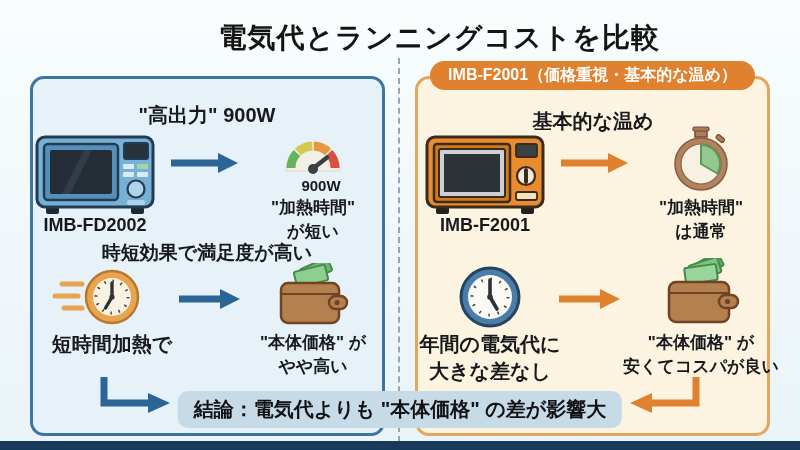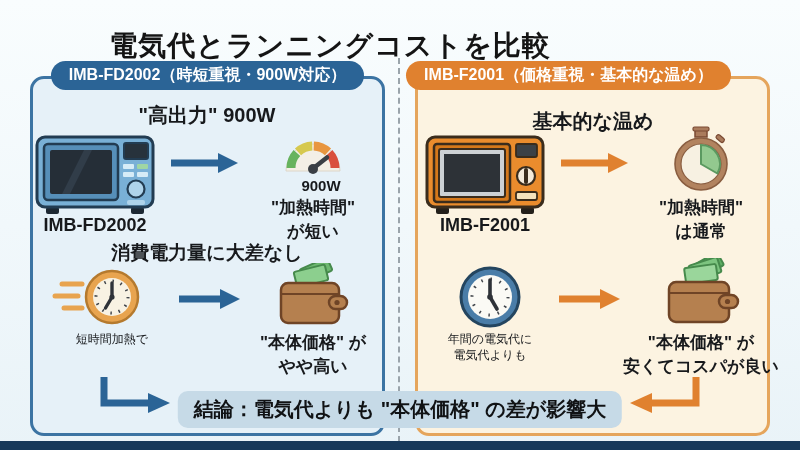--- a/index.html
+++ b/index.html
@@ -8,44 +8,44 @@
     font-family:"Liberation Sans","DejaVu Sans",sans-serif;
     color:#17191c;
   }
   .stage {
     position:relative; width:800px; height:450px;
     background:linear-gradient(#f9fdfe, #e9f3f8);
   }
   .abs { position:absolute; }
   .cx { transform:translateX(-50%); white-space:nowrap; text-align:center; }
   .title {
-    top:27px; left:0; width:660px; text-align:center;
+    top:19px; left:0; width:660px; text-align:right;
     font-size:28px; font-weight:900; letter-spacing:1px; color:#141414;
   }
   .panel {
     top:76px; width:355px; height:360px; border-radius:14px;
   }
   .panel-left  { left:30px;  background:#e6f1f8; border:3px solid #3c74a3; }
   .panel-right { left:415px; background:#fcf3e1; border:3px solid #e5a55c; }
   .divider {
     left:398px; top:58px; height:384px; width:0;
     border-left:2px dashed #9aa4ab;
   }
   .badge-wrap { top:61px; width:355px; display:flex; justify-content:center; }
   .badge-wrap.left  { left:30px; }
-  .badge-wrap.right { left:391px; }
+  .badge-wrap.right { left:415px; }
   .badge {
     padding:4px 18px; border-radius:18px; color:#ffffff;
     font-size:16px; font-weight:800; white-space:nowrap;
   }
   .badge.blue   { background:#2b6496; }
   .badge.orange { background:#e0812f; }
   .h1 { font-size:20px; font-weight:800; }
   .h2 { font-size:19px; font-weight:800; }
-  .cap  { font-size:12px; font-weight:400; line-height:1.35; }
+  .cap  { font-size:20px; font-weight:700; line-height:1.35; }
   .res  { font-size:17px; font-weight:800; line-height:1.4; }
   .dev  { font-size:18px; font-weight:800; }
   .gaugelbl { font-size:15px; font-weight:700;margin-left:9px; }
   .conclusion {
     left:400px; top:391px; transform:translateX(-50%);
     background:#c6dae7; border-radius:10px; padding:5px 16px;
     font-size:20px; font-weight:800; white-space:nowrap; color:#101214;
   }
   .bottom-bar { left:0; top:441px; width:800px; height:9px; background:#17395a; }
   svg { display:block; }
@@ -54,23 +54,20 @@
 <body>
 
 <div class="stage">
 
   <div class="abs title">電気代とランニングコストを比較</div>
 
   <div class="abs panel panel-left"></div>
   <div class="abs panel panel-right"></div>
   <div class="abs divider"></div>
 
-  <div class="abs badge-wrap left">
-    <div class="badge blue">IMB-FD2002（時短重視・900W対応）</div>
-  </div>
   <div class="abs badge-wrap right">
     <div class="badge orange">IMB-F2001（価格重視・基本的な温め）</div>
   </div>
 
   <div class="abs cx h1" style="left:207px; top:102px;">"高出力" 900W</div>
 
   <svg class="abs" style="left:34px; top:129px;" width="122" height="88" viewBox="0 0 122 88">
     <rect x="12" y="78" width="13" height="7" rx="2" fill="#1c2833"></rect>
     <rect x="97" y="78" width="13" height="7" rx="2" fill="#1c2833"></rect>
     <rect x="3" y="8" width="116" height="70" rx="8" fill="#79b0d6" stroke="#223c52" stroke-width="3"></rect>
@@ -101,21 +98,21 @@
     <line x1="32" y1="34.5" x2="46" y2="23.5" stroke="#3a3f45" stroke-width="4.5" stroke-linecap="round"></line>
     <circle cx="32" cy="35" r="5" fill="#3a3f45"></circle>
   </svg>
   <div class="abs cx gaugelbl" style="left:312px; top:177px;">900W</div>
 
   <div class="abs cx res" style="left:313px; top:196px;">
     <div>"加熱時間"</div>
     <div>が短い</div>
   </div>
 
-  <div class="abs cx h2" style="left:207px; top:240px;">消費電力量に大差なし</div>
+  <div class="abs cx h2" style="left:207px; top:240px;">時短効果で満足度が高い</div>
 
   <svg class="abs" style="left:52px; top:266px;" width="92" height="64" viewBox="0 0 92 64">
     <line x1="10" y1="18" x2="30" y2="18" stroke="#e8a44f" stroke-width="5" stroke-linecap="round"></line>
     <line x1="3" y1="30" x2="26" y2="30" stroke="#e8a44f" stroke-width="5" stroke-linecap="round"></line>
     <line x1="12" y1="42" x2="30" y2="42" stroke="#e8a44f" stroke-width="5" stroke-linecap="round"></line>
     <circle cx="60" cy="31" r="26" fill="#e8a44f" stroke="#b57a2e" stroke-width="2.5"></circle>
     <circle cx="60" cy="31" r="19" fill="#f8f2e3"></circle>
     <circle cx="60" cy="31" r="16" fill="none" stroke="#40444a" stroke-width="3" stroke-dasharray="1.5 6.88"></circle>
     <line x1="60" y1="31" x2="60" y2="17" stroke="#2e3238" stroke-width="3.4" stroke-linecap="round"></line>
     <line x1="60" y1="31" x2="53.5" y2="42" stroke="#2e3238" stroke-width="3.4" stroke-linecap="round"></line>
@@ -182,21 +179,21 @@
   <svg class="abs" style="left:457px; top:264px;" width="66" height="66" viewBox="0 0 66 66">
     <circle cx="33" cy="33" r="29" fill="#4a7da8" stroke="#24455f" stroke-width="3"></circle>
     <circle cx="33" cy="33" r="22" fill="#fbfaf5"></circle>
     <circle cx="33" cy="33" r="18" fill="none" stroke="#40444a" stroke-width="3" stroke-dasharray="1.5 7.92"></circle>
     <line x1="33" y1="33" x2="33" y2="16" stroke="#2e3238" stroke-width="3.6" stroke-linecap="round"></line>
     <line x1="33" y1="33" x2="40" y2="45" stroke="#2e3238" stroke-width="3.6" stroke-linecap="round"></line>
     <circle cx="33" cy="33" r="2.8" fill="#2e3238"></circle>
   </svg>
   <div class="abs cx cap" style="left:490px; top:331px;">
     <div>年間の電気代に</div>
-    <div>電気代よりも</div>
+    <div>大きな差なし</div>
   </div>
 
   <svg class="abs" style="left:556px; top:287px;" width="66" height="24" viewBox="0 0 66 24">
     <line x1="3" y1="12" x2="46" y2="12" stroke="#e0812f" stroke-width="7"></line>
     <polygon points="44,2 64,12 44,22" fill="#e0812f"></polygon>
   </svg>
 
   <svg class="abs" style="left:664px; top:258px;" width="76" height="72" viewBox="0 0 76 72">
     <rect x="30" y="0" width="28" height="15" rx="2" fill="#5fae63" stroke="#468a4c" stroke-width="2" transform="rotate(-30 44 7)"></rect>
     <rect x="26" y="3" width="30" height="16" rx="2" fill="#7cc47f" stroke="#468a4c" stroke-width="2" transform="rotate(-18 41 11)"></rect>

